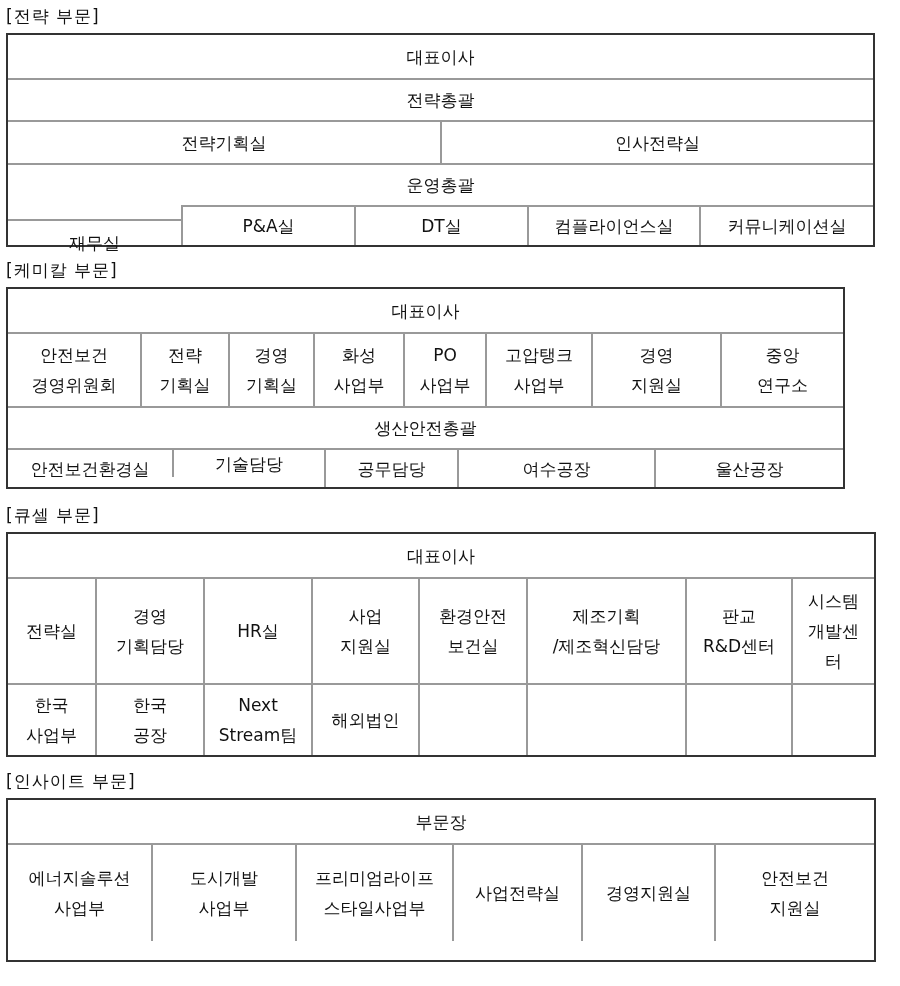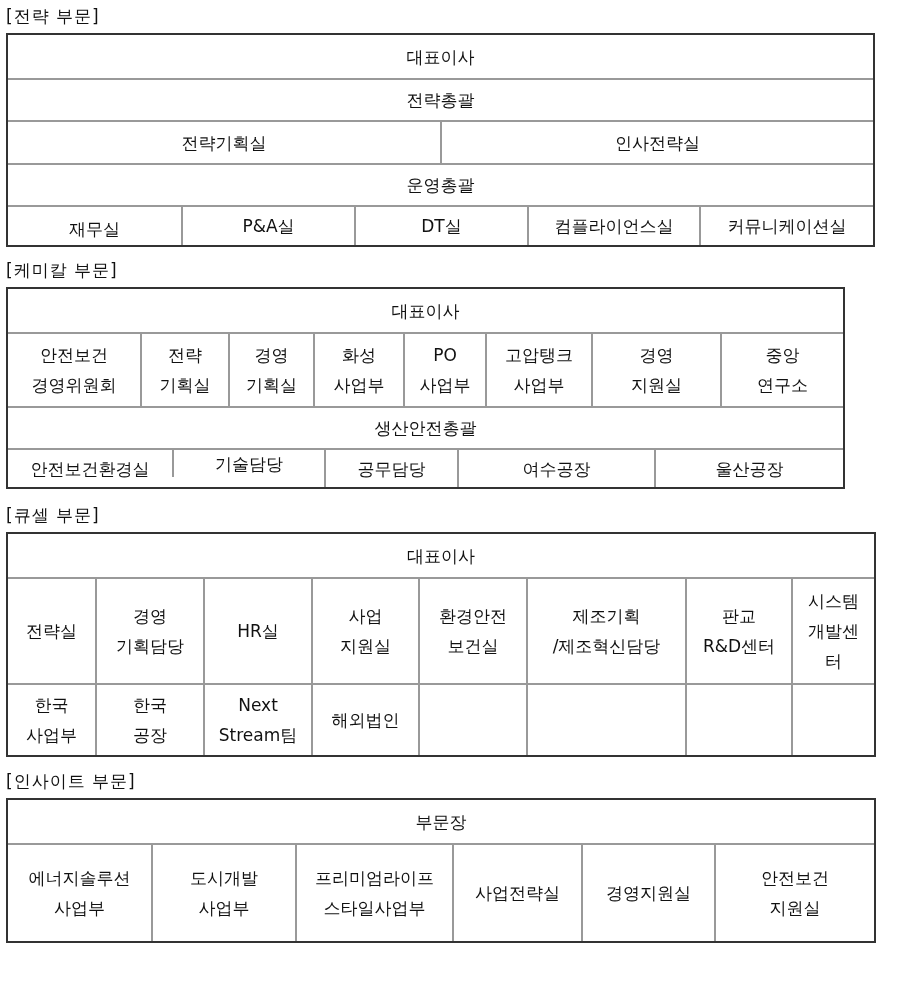--- a/index.html
+++ b/index.html
@@ -15,21 +15,21 @@
 </head>
 <body>
 
 <div class="section-title" style="top:5px;">[전략 부문]</div>
 <div class="tbl" style="left:6px; top:33px; width:869px; height:214px;">
   <div class="cell" style="left:0; top:0; width:865px; height:43px;">대표이사</div>
   <div class="cell bt" style="left:0; top:43px; width:865px; height:42px;">전략총괄</div>
   <div class="cell bt" style="left:0; top:85px; width:432px; height:43px;">전략기획실</div>
   <div class="cell bt bl" style="left:432px; top:85px; width:433px; height:43px;">인사전략실</div>
   <div class="cell bt" style="left:0; top:128px; width:865px; height:42px;">운영총괄</div>
-  <div class="cell bt" style="left:0; top:170px; width:173px; height:45px;">재무실</div>
+  <div class="cell bt" style="left:0; top:184px; width:173px; height:45px;">재무실</div>
   <div class="cell bt bl" style="left:173px; top:170px; width:173px; height:40px;">P&amp;A실</div>
   <div class="cell bt bl" style="left:346px; top:170px; width:173px; height:40px;">DT실</div>
   <div class="cell bt bl" style="left:519px; top:170px; width:172px; height:40px;">컴플라이언스실</div>
   <div class="cell bt bl" style="left:691px; top:170px; width:174px; height:40px;">커뮤니케이션실</div>
 </div>
 
 <div class="section-title" style="top:259px;">[케미칼 부문]</div>
 <div class="tbl" style="left:6px; top:287px; width:839px; height:202px;">
   <div class="cell" style="left:0; top:0; width:835px; height:43px;">대표이사</div>
   <div class="cell bt" style="left:0; top:43px; width:132px; height:74px;">안전보건
@@ -81,21 +81,21 @@
   <div class="cell bt bl" style="left:195px; top:149px; width:108px; height:72px;">Next
 Stream팀</div>
   <div class="cell bt bl" style="left:303px; top:149px; width:107px; height:72px;">해외법인</div>
   <div class="cell bt bl" style="left:410px; top:149px; width:108px; height:72px;"></div>
   <div class="cell bt bl" style="left:518px; top:149px; width:159px; height:72px;"></div>
   <div class="cell bt bl" style="left:677px; top:149px; width:106px; height:72px;"></div>
   <div class="cell bt bl" style="left:783px; top:149px; width:83px; height:72px;"></div>
 </div>
 
 <div class="section-title" style="top:770px;">[인사이트 부문]</div>
-<div class="tbl" style="left:6px; top:798px; width:870px; height:145px;">
+<div class="tbl" style="left:6px; top:798px; width:870px; height:164px;">
   <div class="cell" style="left:0; top:0; width:866px; height:43px;">부문장</div>
   <div class="cell bt" style="left:0; top:43px; width:143px; height:98px;">에너지솔루션
 사업부</div>
   <div class="cell bt bl" style="left:143px; top:43px; width:144px; height:98px;">도시개발
 사업부</div>
   <div class="cell bt bl" style="left:287px; top:43px; width:157px; height:98px;">프리미엄라이프
 스타일사업부</div>
   <div class="cell bt bl" style="left:444px; top:43px; width:129px; height:98px;">사업전략실</div>
   <div class="cell bt bl" style="left:573px; top:43px; width:133px; height:98px;">경영지원실</div>
   <div class="cell bt bl" style="left:706px; top:43px; width:160px; height:98px;">안전보건

